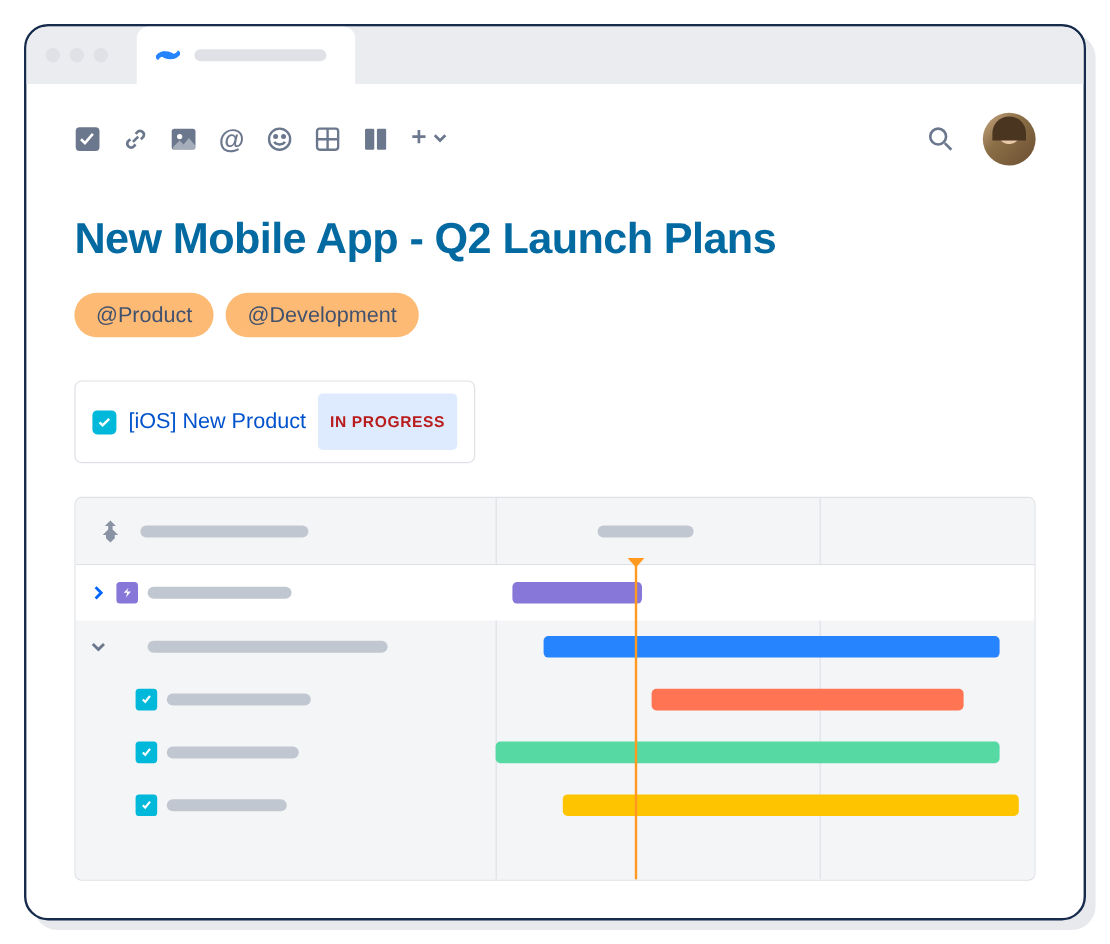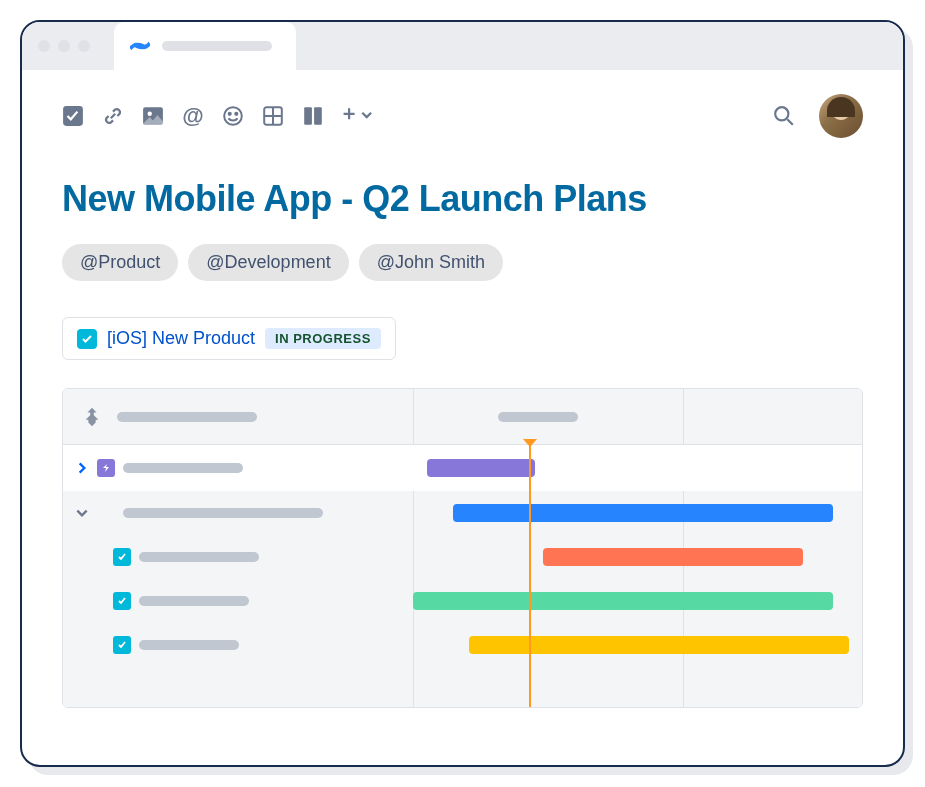--- a/index.html
+++ b/index.html
@@ -19,26 +19,26 @@
 .toolbar { display: flex; gap: 18px; align-items: center; }
 .tool-btn { width: 22px; height: 22px; display: flex; align-items: center; justify-content: center; color: #6B778C; cursor: pointer; }
 .search-avatar { display: flex; align-items: center; gap: 24px; }
 .avatar { width: 44px; height: 44px; border-radius: 50%; background: linear-gradient(135deg,#c9a882 0%,#8b6f47 40%,#6b4e31 100%); position: relative; overflow: hidden; }
 .avatar::before { content:''; position:absolute; width:18px; height:20px; background:#e8c9a8; border-radius:50% 50% 45% 45%; top:6px; left:13px; }
 .avatar::after { content:''; position:absolute; width:28px; height:20px; background:#4a3520; border-radius:14px 14px 0 0; top:3px; left:8px; }
 
 .page-title { font-size: 36px; font-weight: 600; color: #0369a1; margin-bottom: 24px; letter-spacing: -0.5px; }
 
 .mentions { display: flex; gap: 10px; margin-bottom: 36px; }
-.mention-pill { background: #e5e5e5; color: #42526E; padding: 8px 18px; border-radius: 20px; font-size: 18px; }
+.mention-pill { background: #fdba74; color: #42526E; padding: 8px 18px; border-radius: 20px; font-size: 18px; }
 
 .task-card { display: inline-flex; align-items: center; gap: 10px; border: 1px solid #DFE1E6; border-radius: 6px; padding: 10px 14px; margin-bottom: 28px; }
 .check-badge { width: 20px; height: 20px; background: #00B8D9; border-radius: 4px; display: flex; align-items: center; justify-content: center; }
 .task-title { color: #0052CC; font-size: 18px; font-weight: 500; }
-.status-lozenge { background: #DEEBFF; color: #14532d; font-size: 13px; font-weight: 700; padding: 3px 10px; border-radius: 4px; letter-spacing: 0.5px; }
+.status-lozenge { background: #DEEBFF; color: #b91c1c; font-size: 13px; font-weight: 700; padding: 16px 10px; border-radius: 4px; letter-spacing: 0.5px; }
 
 .roadmap { border: 1px solid #DFE1E6; border-radius: 6px; overflow: hidden; height: 320px; background: #fff; position: relative; }
 .rm-header { height: 56px; background: #F4F5F7; border-bottom: 1px solid #DFE1E6; display: flex; align-items: center; }
 .rm-left { width: 350px; flex-shrink:0; display: flex; align-items: center; gap: 14px; padding-left: 18px; }
 .jira-logo { width: 22px; height: 22px; }
 .rm-right { flex: 1; display:flex; align-items:center; justify-content:center; position:relative; }
 .rm-divider { position:absolute; top:0; bottom:0; width:1px; background:#DFE1E6; }
 .rm-div-1 { left: 350px; }
 .rm-div-2 { left: 620px; }
 .today-line { position:absolute; top:56px; bottom:0; left:466px; width:2px; background:#FF991F; z-index:5; }
@@ -137,21 +137,20 @@
         </div>
         <div class="avatar"></div>
       </div>
     </div>
 
     <h1 class="page-title">New Mobile App - Q2 Launch Plans</h1>
 
     <div class="mentions">
       <span class="mention-pill">@Product</span>
       <span class="mention-pill">@Development</span>
-      <span class="mention-pill">@John Smith</span>
     </div>
 
     <div class="task-card">
       <div class="check-badge">
         <svg width="12" height="12" viewBox="0 0 12 12">
             <path d="M2 6l2.5 2.5L10 3" stroke="#fff" stroke-width="2" fill="none"></path>
           </svg>
       </div>
       <span class="task-title">[iOS] New Product</span>
       <span class="status-lozenge">IN PROGRESS</span>

